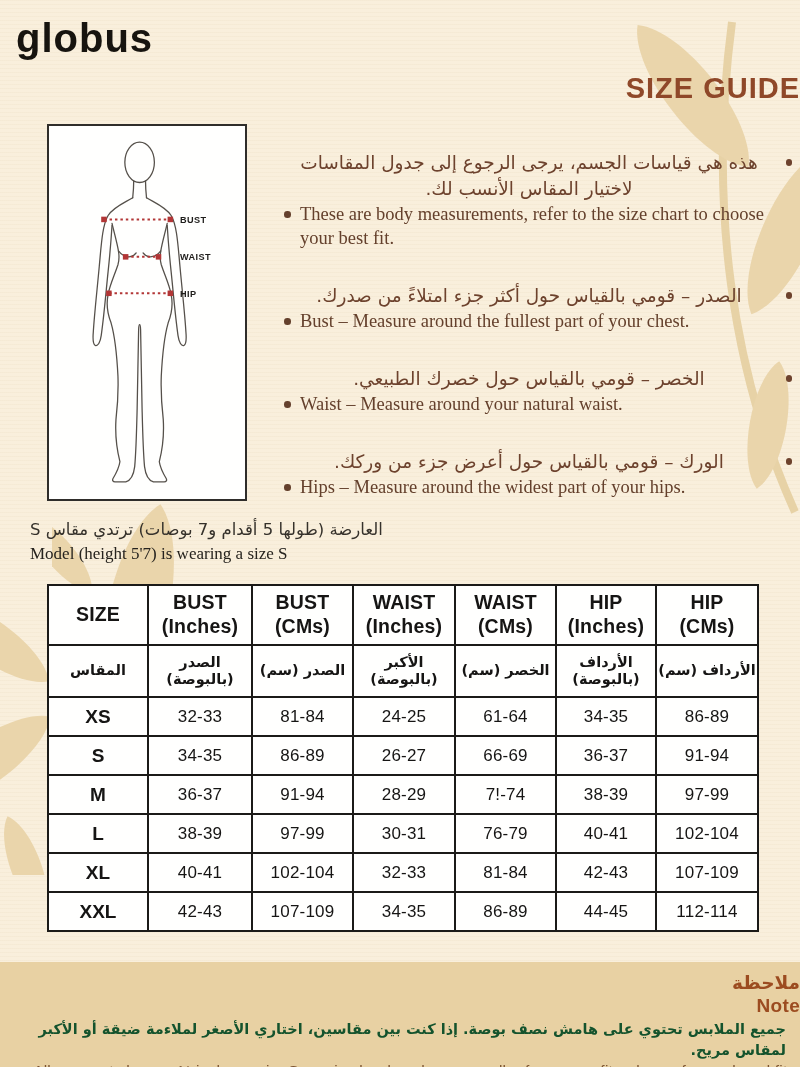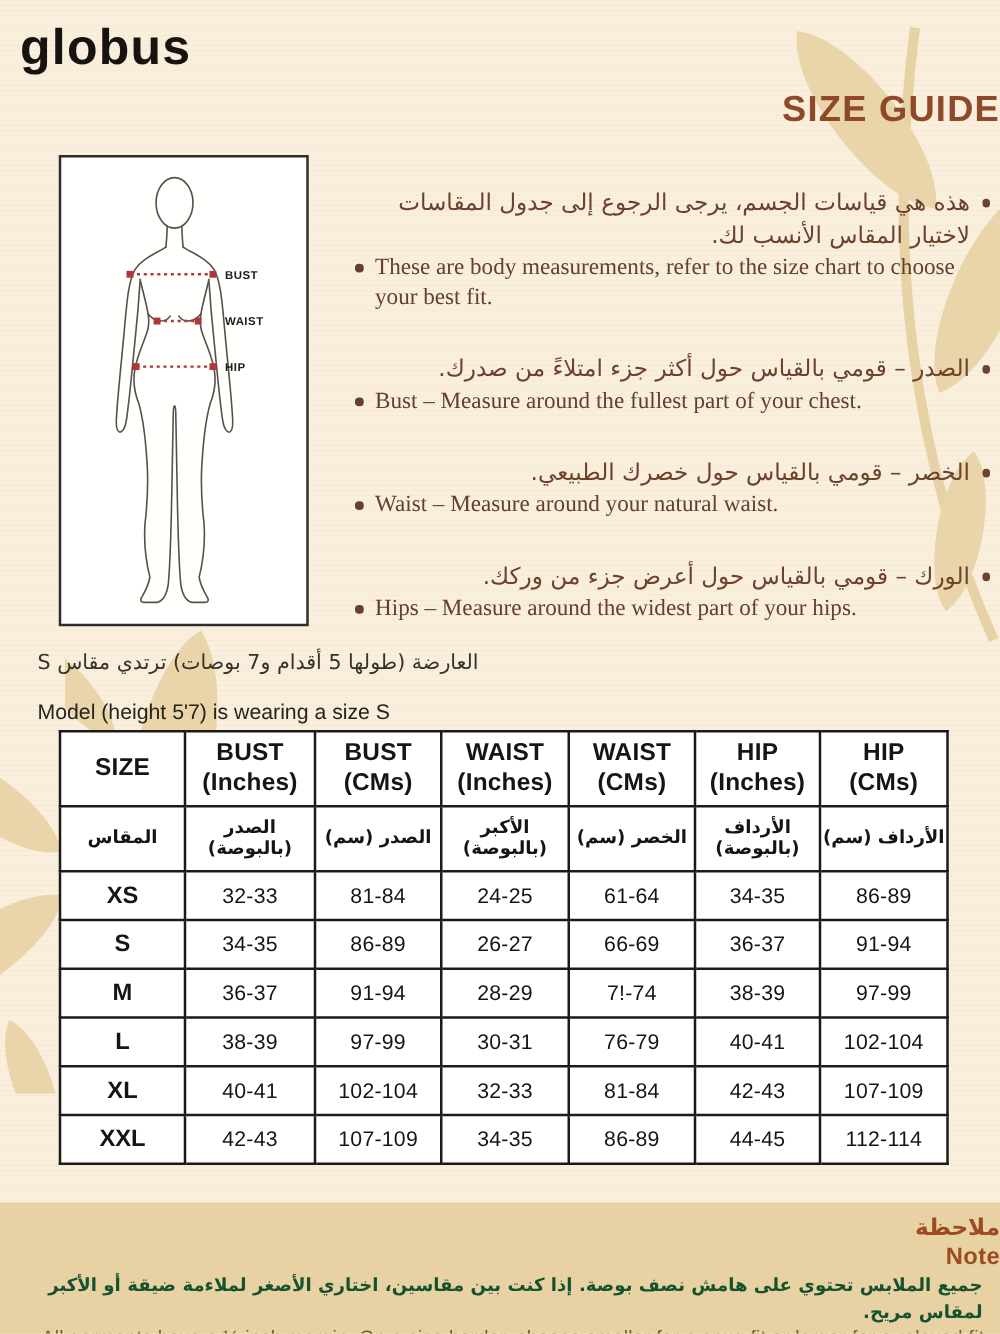--- a/index.html
+++ b/index.html
@@ -19,31 +19,31 @@
     font-size:29px;font-weight:800;letter-spacing:1px;color:#8f4829;}
   
   .figure-box{position:absolute;left:47px;top:124px;width:200px;height:377px;
     background:#fffffe;border:2px solid #2f2d2a;box-sizing:border-box;}
   .figure-box svg{display:block;width:100%;height:100%;}
   
   .instructions{position:absolute;left:282px;top:150px;width:512px;color:#6d422d;}
   .group{margin-bottom:33px;}
   .li{position:relative;}
   .li .dot{position:absolute;top:9px;width:6.5px;height:6.5px;border-radius:50%;background:#6d422d;}
-  .li-ar{direction:rtl;text-align:right;padding-right:18px;
+  .li-ar{direction:rtl;text-align:center;padding-right:18px;
     font-family:"DejaVu Sans",sans-serif;font-size:18.5px;line-height:26px;}
   .li-ar .dot{right:2px;}
   .li-en{direction:ltr;text-align:left;padding-left:18px;
     font-family:"Liberation Serif","DejaVu Serif",serif;font-size:18.5px;line-height:24px;color:#64402c;}
   .li-en .dot{left:2px;background:#64402c;}
   
   .model-note{position:absolute;left:30px;top:519px;width:430px;}
   .mn-ar{direction:rtl;text-align:left;font-family:"DejaVu Sans",sans-serif;
     font-size:16.5px;color:#35312b;line-height:22px;}
-  .mn-en{font-family:Liberation Sans, sans-serif;font-size:17px;color:#26231e;line-height:22px;margin-top:18px;}
+  .mn-en{font-family:Liberation Serif, serif;font-size:17px;color:#26231e;line-height:22px;margin-top:2px;}
   
   .size-table{position:absolute;left:47px;top:584px;border-collapse:collapse;
     table-layout:fixed;background:#fffffe;}
   .size-table td,.size-table th{border:2px solid #1b1a18;text-align:center;
     vertical-align:middle;padding:0;background:#fffffe;color:#161514;}
   .tr-en{height:60px;}
   .tr-ar{height:52px;}
   .size-table tbody tr{height:39px;}
   .th-en{font-size:19.5px;font-weight:700;line-height:1.22;letter-spacing:0.2px;}
   .th-en span{display:block;}

